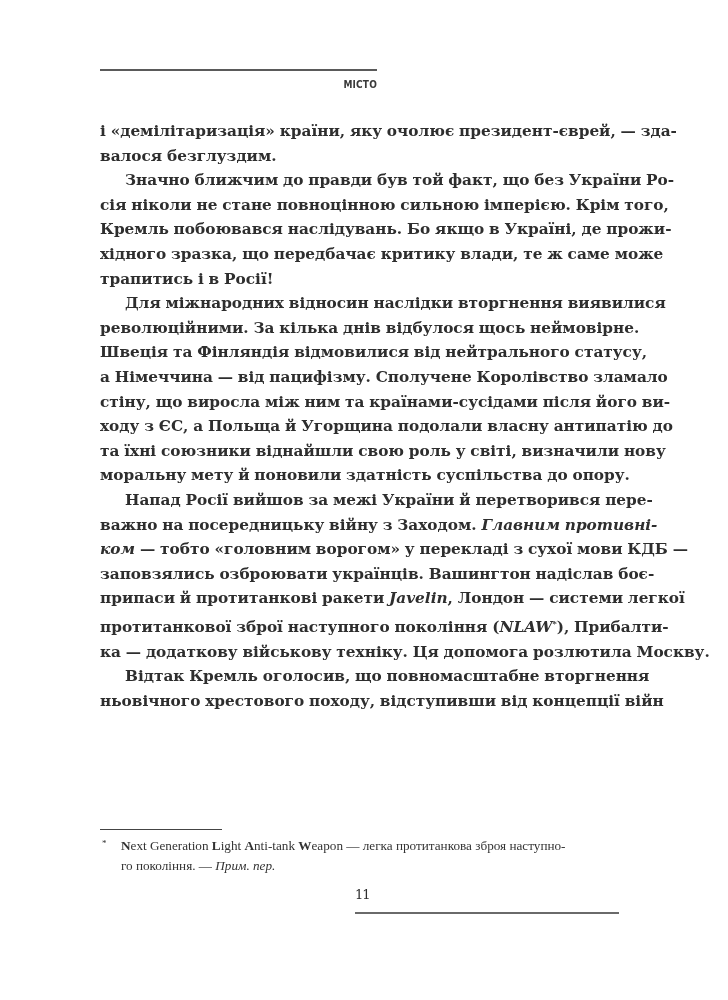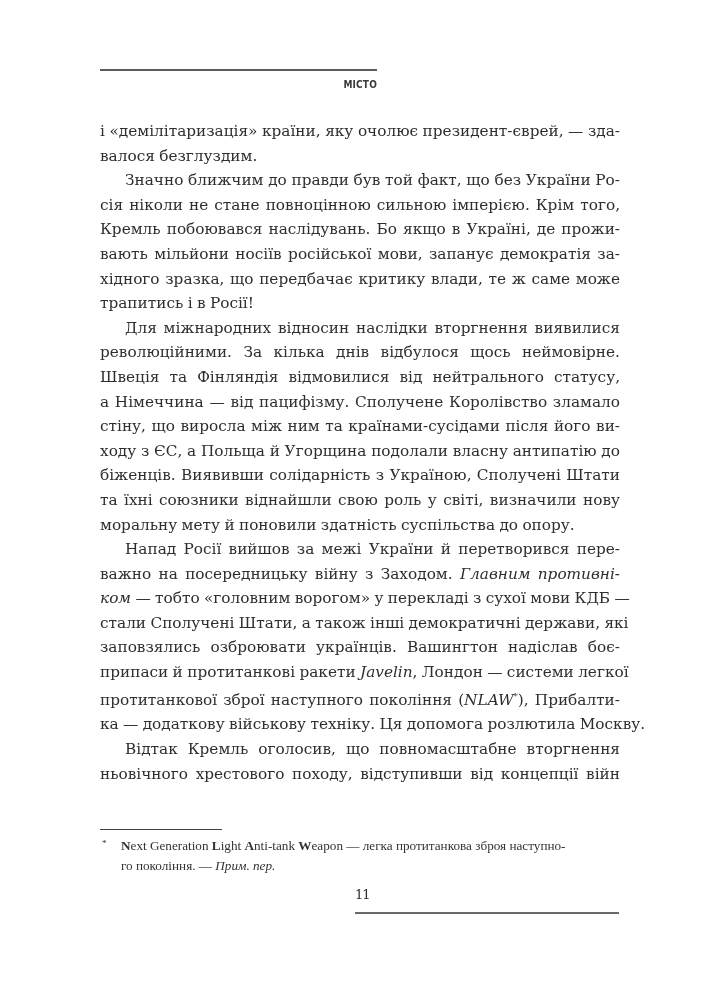--- a/index.html
+++ b/index.html
@@ -3,21 +3,21 @@
 <meta charset="utf-8">
 <style>
   html, body { margin: 0; padding: 0; background: #ffffff; }
   body { width: 728px; height: 1000px; position: relative; overflow: hidden; }
   .page { position: absolute; left: 0; top: 0; width: 646px; height: 1000px; background: #fff; }
   .header-rule { position: absolute; left: 100px; top: 69px; width: 277px; height: 2px; background: #5a5a5a; }
   .running-head { position: absolute; left: 100px; top: 78px; width: 277px; text-align: right;
     font-family: "DejaVu Sans", sans-serif; font-size: 11px; font-weight: bold; color: #3a3a3a;
     letter-spacing: 0.2px; transform: scaleX(0.82); transform-origin: right center; }
   .body-text { position: absolute; left: 100px; top: 119px; width: 520px;
-    font-family: "DejaVu Serif", serif; font-size: 15.3px; line-height: 24.6px; color: #2e2e2e; }
+    font-family: "DejaVu Serif", serif; font-size: 15.3px; line-height: 24.6px; color: #2e2e2e; font-weight: bold; }
   .line { display: block; text-align: justify; text-align-last: justify; white-space: nowrap; word-spacing: -0.5px; }
   .line.last { text-align-last: left; }
   .line.ind { padding-left: 25px; }
   .line span.i { font-style: italic; }
   .fn-rule { position: absolute; left: 100px; top: 829px; width: 122px; height: 1px; background: #444; }
   .footnote { position: absolute; left: 100px; top: 836px; width: 520px;
     font-family: "Liberation Serif", serif; font-size: 13.2px; line-height: 19.5px; color: #333; }
   .fn-mark { position: absolute; left: 2px; top: -2px; font-size: 9px; }
   .fn-line { display: block; padding-left: 21px; white-space: nowrap; }
   .fn-line b { font-weight: bold; }
@@ -32,36 +32,33 @@
 <div class="page">
   <div class="header-rule"></div>
   <div class="running-head">МІСТО</div>
 
   <div class="body-text">
     <span class="line">і «демілітаризація» країни, яку очолює президент-єврей, — зда-</span>
     <span class="line last">валося безглуздим.</span>
     <span class="line ind">Значно ближчим до правди був той факт, що без України Ро-</span>
     <span class="line">сія ніколи не стане повноцінною сильною імперією. Крім того,</span>
     <span class="line">Кремль побоювався наслідувань. Бо якщо в Україні, де прожи-</span>
-    <span class="line">вають мільйони носіїв російської мови, запанує демократія за-</span>
     <span class="line">хідного зразка, що передбачає критику влади, те ж саме може</span>
     <span class="line last">трапитись і в Росії!</span>
     <span class="line ind">Для міжнародних відносин наслідки вторгнення виявилися</span>
     <span class="line">революційними. За кілька днів відбулося щось неймовірне.</span>
     <span class="line">Швеція та Фінляндія відмовилися від нейтрального статусу,</span>
     <span class="line">а Німеччина — від пацифізму. Сполучене Королівство зламало</span>
     <span class="line">стіну, що виросла між ним та країнами-сусідами після його ви-</span>
     <span class="line">ходу з ЄС, а Польща й Угорщина подолали власну антипатію до</span>
-    <span class="line">біженців. Виявивши солідарність з Україною, Сполучені Штати</span>
     <span class="line">та їхні союзники віднайшли свою роль у світі, визначили нову</span>
     <span class="line last">моральну мету й поновили здатність суспільства до опору.</span>
     <span class="line ind">Напад Росії вийшов за межі України й перетворився пере-</span>
     <span class="line"><span>важно на посередницьку війну з Заходом.</span> <span class="i">Главним противні-</span></span>
     <span class="line"><span class="i">ком</span> <span>— тобто «головним ворогом» у перекладі з сухої мови КДБ —</span></span>
-    <span class="line">стали Сполучені Штати, а також інші демократичні держави, які</span>
     <span class="line">заповзялись озброювати українців. Вашингтон надіслав боє-</span>
     <span class="line"><span>припаси й протитанкові ракети</span> <span class="i">Javelin</span><span>, Лондон — системи легкої</span></span>
     <span class="line"><span>протитанкової зброї наступного покоління (</span><span class="i">NLAW</span><sup style="font-size:8px;">*</sup><span>), Прибалти-</span></span>
     <span class="line last" style="text-align-last:justify;">ка — додаткову військову техніку. Ця допомога розлютила Москву.</span>
     <span class="line ind">Відтак Кремль оголосив, що повномасштабне вторгнення</span>
     <span class="line">ньовічного хрестового походу, відступивши від концепції війн</span>
   </div>
 
   <div class="fn-rule"></div>
   <div class="footnote">

